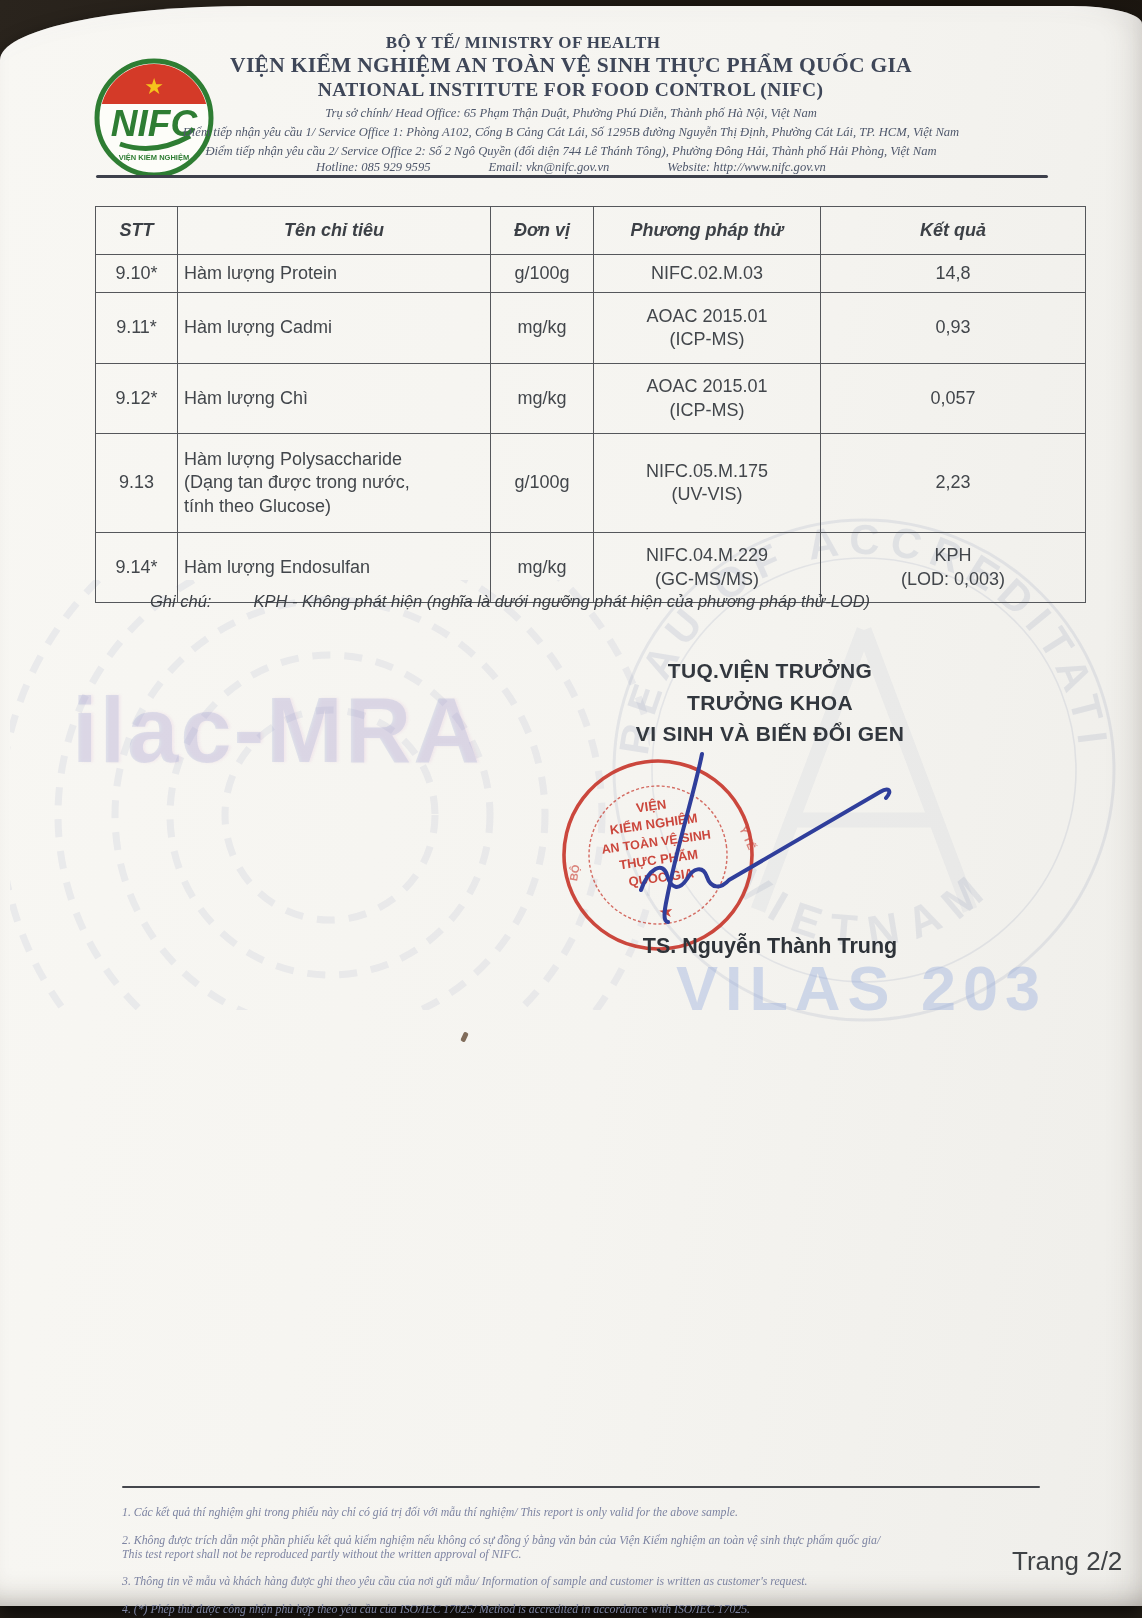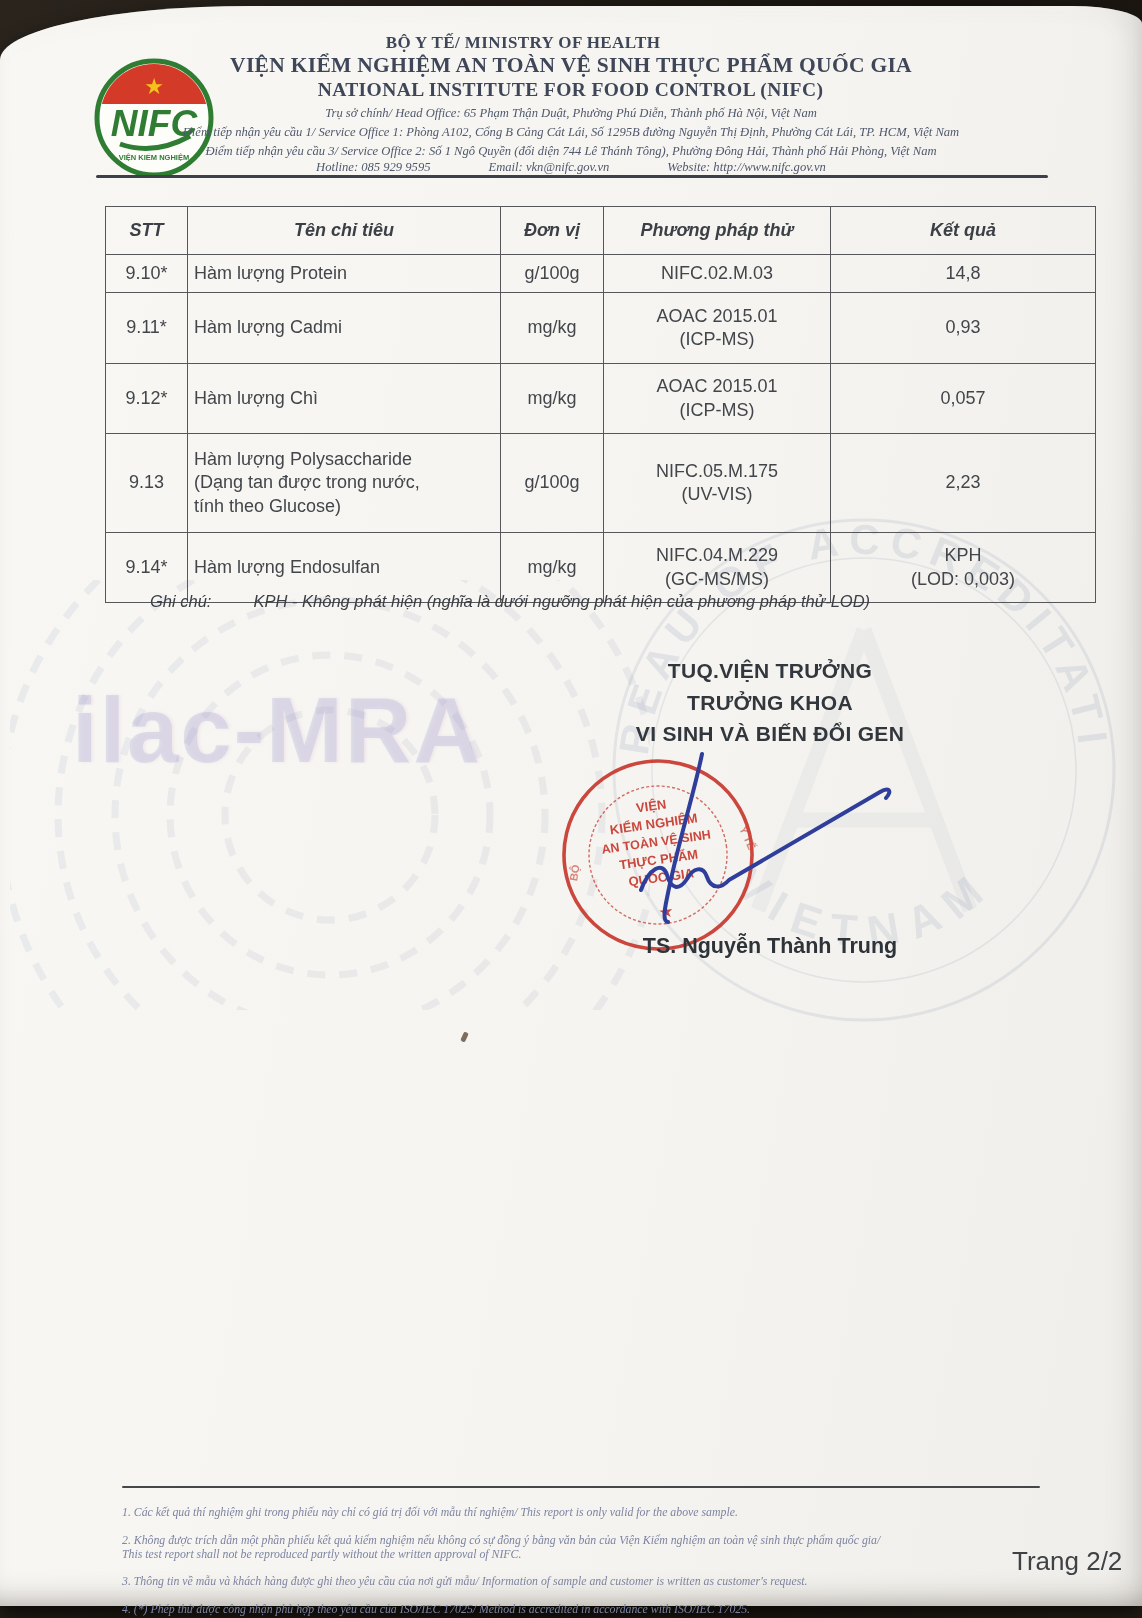--- a/index.html
+++ b/index.html
@@ -17,21 +17,21 @@
   .serif{font-family:"Liberation Serif","DejaVu Serif",serif;}
   
   .h-min{left:0;width:1046px;top:33px;text-align:center;font-weight:bold;font-size:17px;color:#3e4658;letter-spacing:.4px;}
   .h-vi {left:0;width:1142px;top:53px;text-align:center;font-weight:bold;font-size:21.5px;color:#3e4658;letter-spacing:.3px;}
   .h-en {left:0;width:1141px;top:79px;text-align:center;font-weight:bold;font-size:19.5px;color:#3e4658;letter-spacing:.4px;}
   .h-addr{left:71px;width:1000px;top:104px;text-align:center;font-style:italic;font-size:12.6px;color:#4f586c;line-height:19px;}
   .h-contact{left:71px;width:1000px;top:160px;display:flex;justify-content:center;gap:58px;
              font-style:italic;font-size:12.6px;color:#4f586c;}
   .h-rule{left:96px;top:175px;width:952px;height:3px;background:#3d404b;border-radius:2px;}
   
-  table.res{border-collapse:collapse;table-layout:fixed;width:990px;color:#42464b;font-size:18px;margin-left:10px;}
+  table.res{border-collapse:collapse;table-layout:fixed;width:990px;color:#42464b;font-size:18px;}
   table.res th,table.res td{border:1.7px solid #55575b;vertical-align:middle;padding:2px 6px;
              white-space:pre-line;line-height:1.3;}
   table.res th{font-style:italic;font-weight:bold;text-align:center;font-size:18px;color:#3c4046;}
   td.c{text-align:center;} td.l{text-align:left;padding-left:12px;}
   
   .gchu{left:150px;top:592px;width:880px;font-style:italic;font-size:16.5px;color:#3b3f45;}
   .gchu .lbl{margin-right:42px;}
   
   .sg{left:550px;width:440px;text-align:center;color:#32373e;}
   .sg-date{top:629px;font-style:italic;font-size:20px;}
@@ -79,20 +79,21 @@
       <path id="arcTop" d="M 60,292 A 216,216 0 1 1 492,292"></path>
       <path id="arcBot" d="M 100,292 A 176,176 0 0 0 452,292"></path>
     </defs>
     <text fill="#6f7da5" opacity="0.14" font-size="42" font-weight="bold" letter-spacing="9">
       <textPath href="#arcTop" startOffset="50%" text-anchor="middle">BUREAU OF ACCREDITATION</textPath>
     </text>
     <text fill="#6f7da5" opacity="0.13" font-size="44" font-weight="bold" letter-spacing="14">
       <textPath href="#arcBot" startOffset="50%" text-anchor="middle">VIETNAM</textPath>
     </text>
   </svg>
+  <div class="abs wm-vilas" style="z-index:1;">VILAS 203</div>
 
   <svg class="abs" style="left:92px;top:56px;z-index:2;" width="124" height="124" viewBox="0 0 124 124">
     <circle cx="62" cy="62" r="57" fill="#fdfdf9" stroke="#2e7d33" stroke-width="5"></circle>
     <defs>
         <clipPath id="lc">
           <circle cx="62" cy="62" r="54"></circle>
         </clipPath>
       </defs>
     <g clip-path="url(#lc)">
       <rect x="0" y="6" width="124" height="42" fill="#d43a28"></rect>
@@ -102,21 +103,21 @@
       <text x="62" y="104" text-anchor="middle" font-size="7.5" font-weight="bold" fill="#2e7d33">VIỆN KIỂM NGHIỆM</text>
     </g>
   </svg>
 
   <div class="abs serif h-min" style="z-index:2;">BỘ Y TẾ/ MINISTRY OF HEALTH</div>
   <div class="abs serif h-vi" style="z-index:2;">VIỆN KIỂM NGHIỆM AN TOÀN VỆ SINH THỰC PHẨM QUỐC GIA</div>
   <div class="abs serif h-en" style="z-index:2;">NATIONAL INSTITUTE FOR FOOD CONTROL (NIFC)</div>
   <div class="abs serif h-addr" style="z-index:2;">
     <div>Trụ sở chính/ Head Office: 65 Phạm Thận Duật, Phường Phú Diễn, Thành phố Hà Nội, Việt Nam</div>
     <div>Điểm tiếp nhận yêu cầu 1/ Service Office 1: Phòng A102, Cổng B Cảng Cát Lái, Số 1295B đường Nguyễn Thị Định, Phường Cát Lái, TP. HCM, Việt Nam</div>
-    <div>Điểm tiếp nhận yêu cầu 3/ Service Office 2: Số 1 Ngô Quyền (đối diện 744 Lê Thánh Tông), Phường Đông Hải, Thành phố Hải Phòng, Việt Nam</div>
+    <div>Điểm tiếp nhận yêu cầu 2/ Service Office 2: Số 2 Ngô Quyền (đối diện 744 Lê Thánh Tông), Phường Đông Hải, Thành phố Hải Phòng, Việt Nam</div>
   </div>
   <div class="abs serif h-contact" style="z-index:2;">
     <span>Hotline: 085 929 9595</span>
     <span>Email: vkn@nifc.gov.vn</span>
     <span>Website: http://www.nifc.gov.vn</span>
   </div>
   <div class="abs h-rule" style="z-index:2;"></div>
 
   <table class="res abs" style="left:95px;top:206px;z-index:2;">
     <colgroup>

